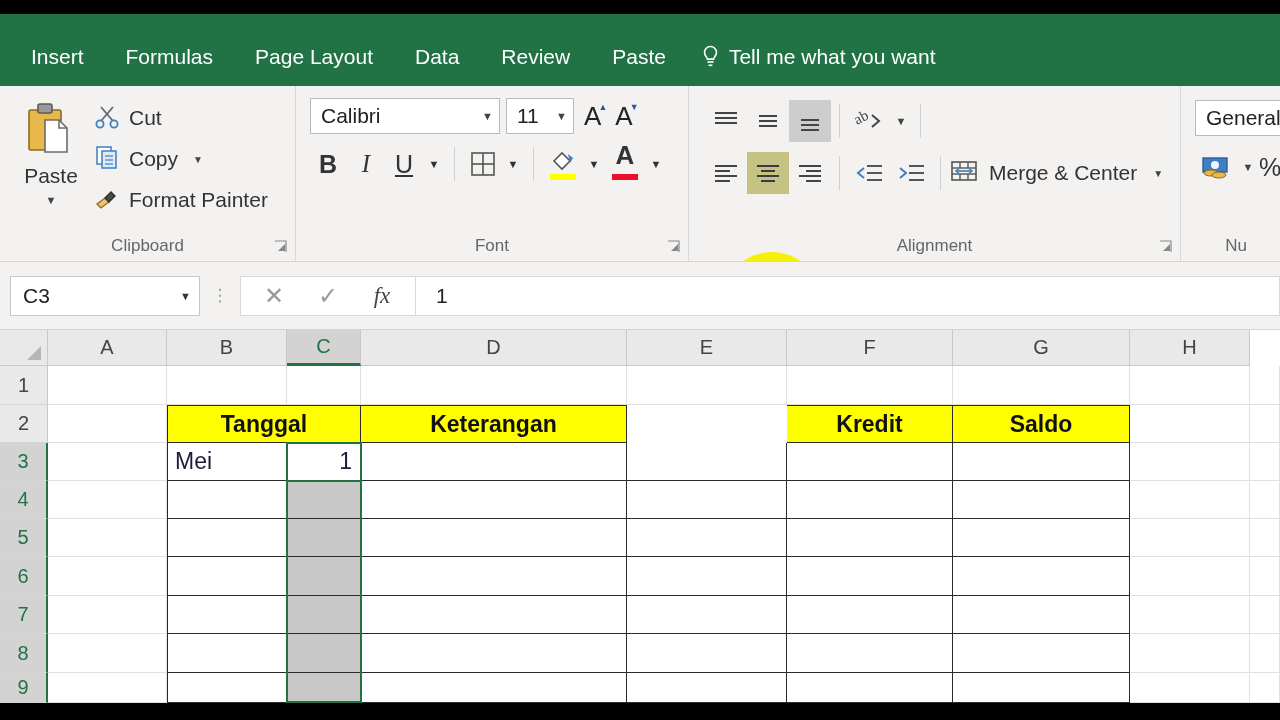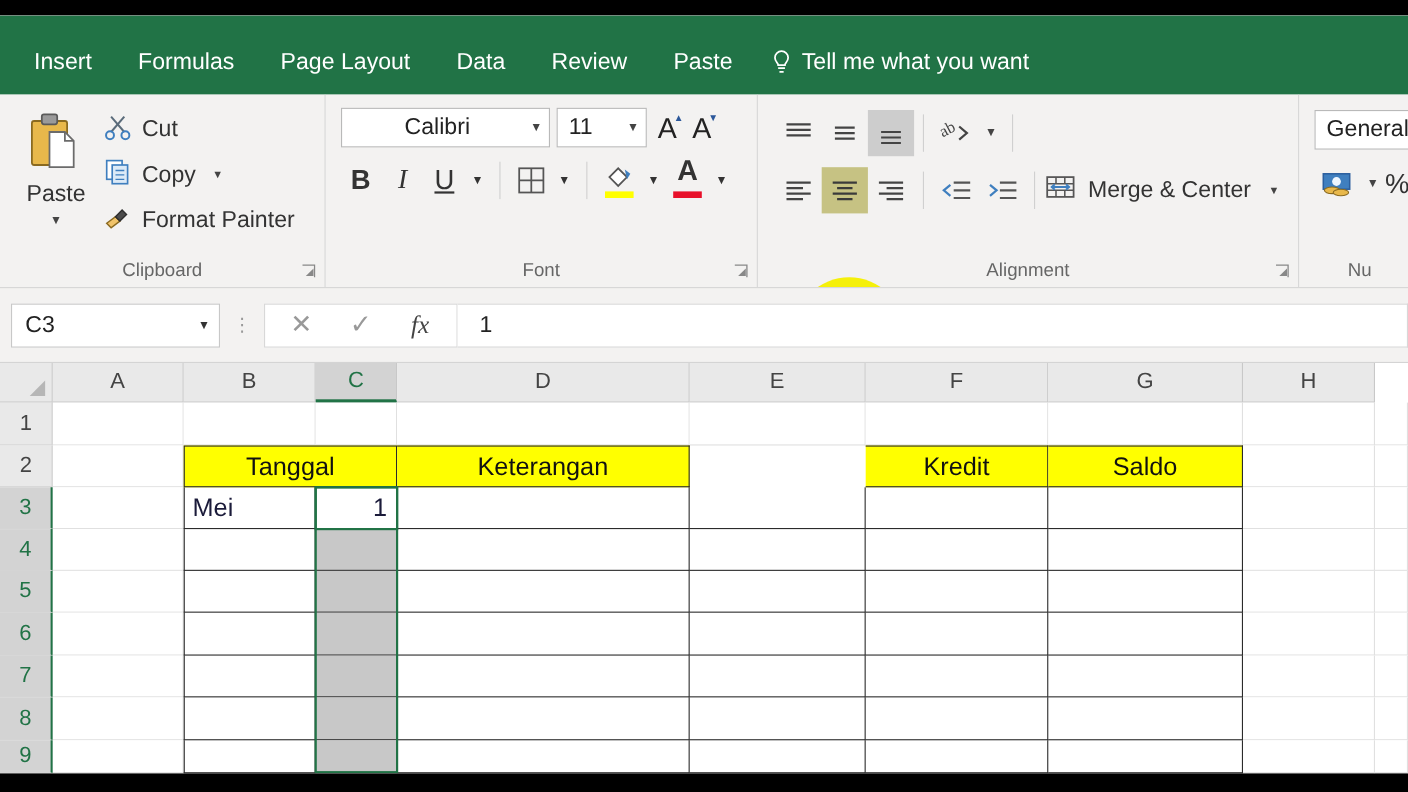--- a/index.html
+++ b/index.html
@@ -109,22 +109,22 @@
     background: #fff;
     border: 1px solid #b9b9b9;
     height: 36px;
     display: flex; align-items: center;
     padding: 0 6px 0 10px;
     font-size: 21px; color: #222;
     cursor: pointer;
   }
   .combo .val { flex: 1; white-space: nowrap; overflow: hidden; }
   .combo .cv { font-size: 11px; color: #444; margin-left: 8px; }
-  .combo-fontname { width: 190px; text-align: center; }
-  .combo-fontsize { width: 82px; }
+  .combo-fontname { width: 190px; }
+  .combo-fontsize { width: 68px; }
   .grow-a, .shrink-a {
     position: relative; cursor: pointer;
     font-size: 26px; color: #222;
     padding: 0 4px;
   }
   .grow-a sup, .shrink-a sup {
     position: absolute; top: 1px; right: -2px;
     font-size: 9px; color: #2b579a;
   }
   .font-row2 { display: flex; align-items: center; gap: 2px; padding: 10px 0 0 6px; }
@@ -268,21 +268,21 @@
     position: absolute;
     border-right: 1px solid #2b2b2b;
     border-bottom: 1px solid #2b2b2b;
     display: flex; align-items: center;
     font-size: 23px;
     color: #1b1b3a;
     overflow: hidden;
   }
   .tcell.hdr {
     background: #ffff00;
-    font-weight: normal;
+    font-weight: bold;
     justify-content: center;
     color: #111;
   }
   .tcell.lft { padding-left: 7px; }
   .tcell.rgt { justify-content: flex-end; padding-right: 8px; }
   .tcell.selfill { background: #c8c8c8; }
 
   .selbox {
     position: absolute;
     border: 2px solid #217346;

